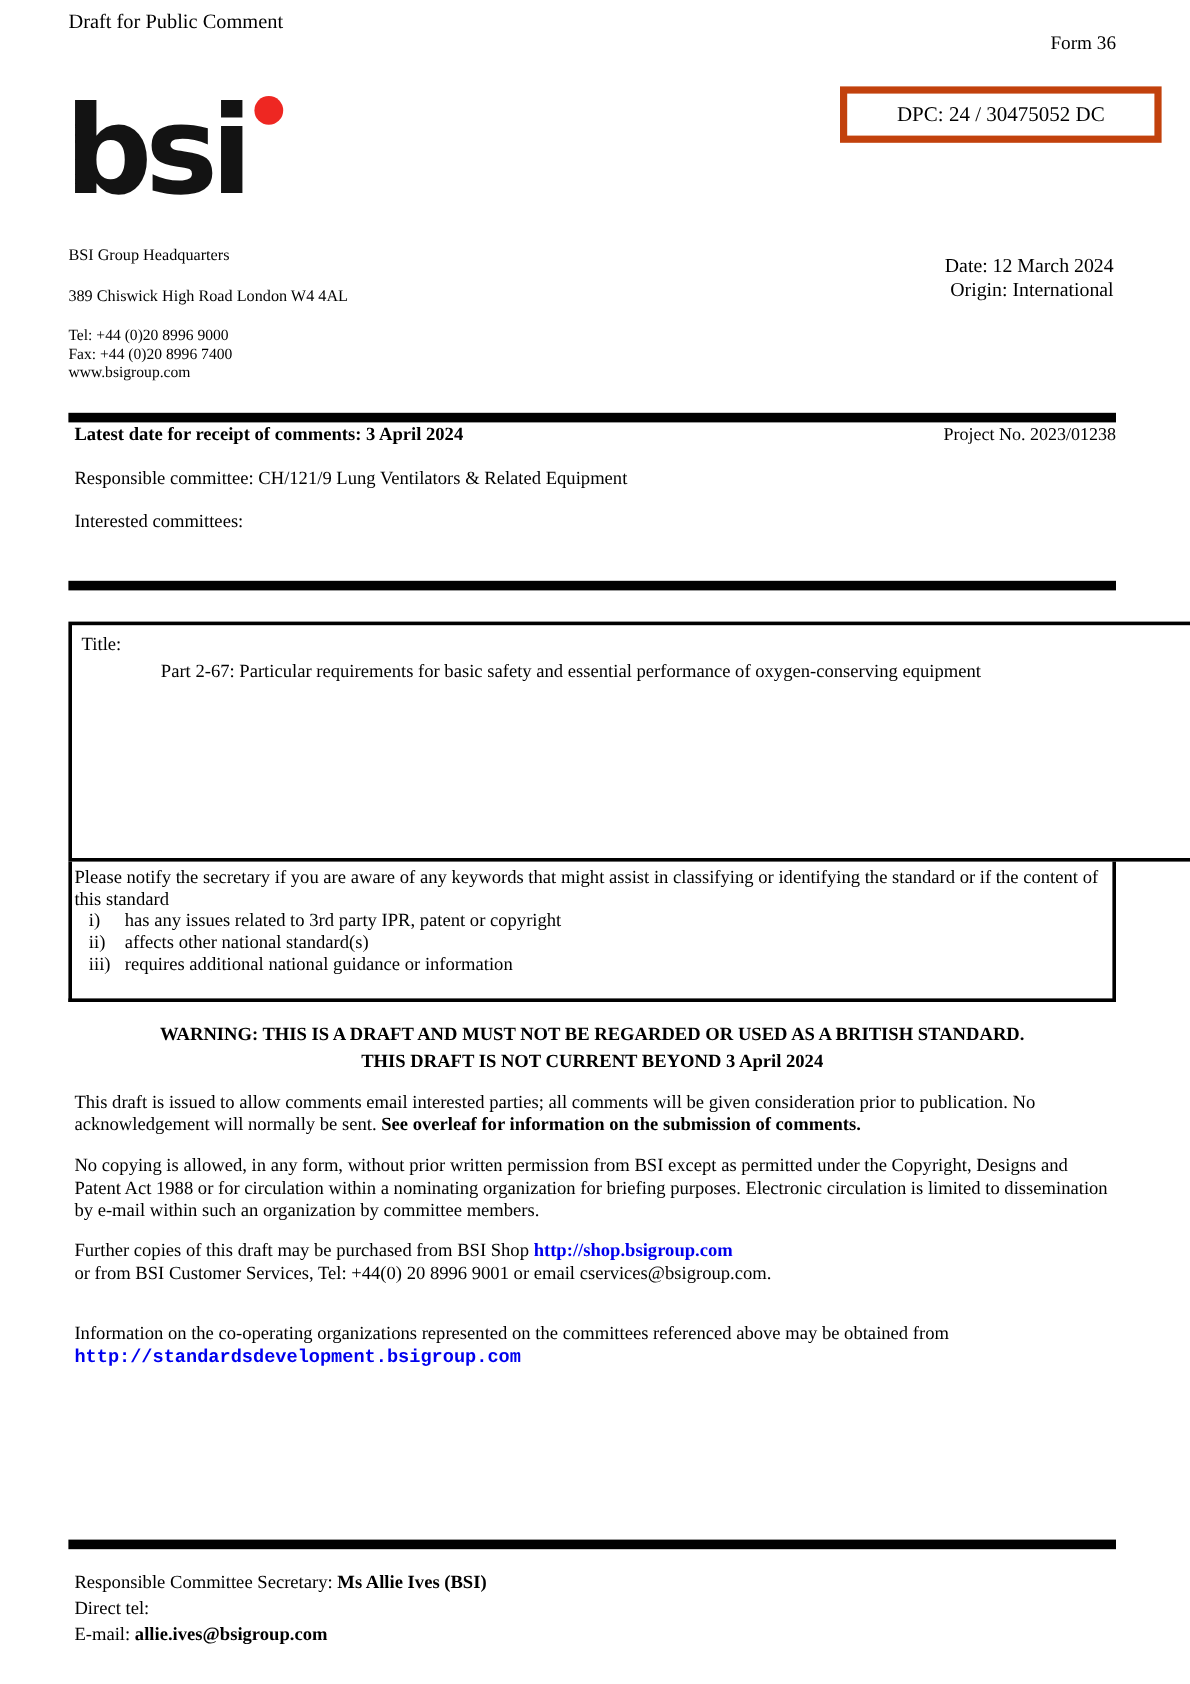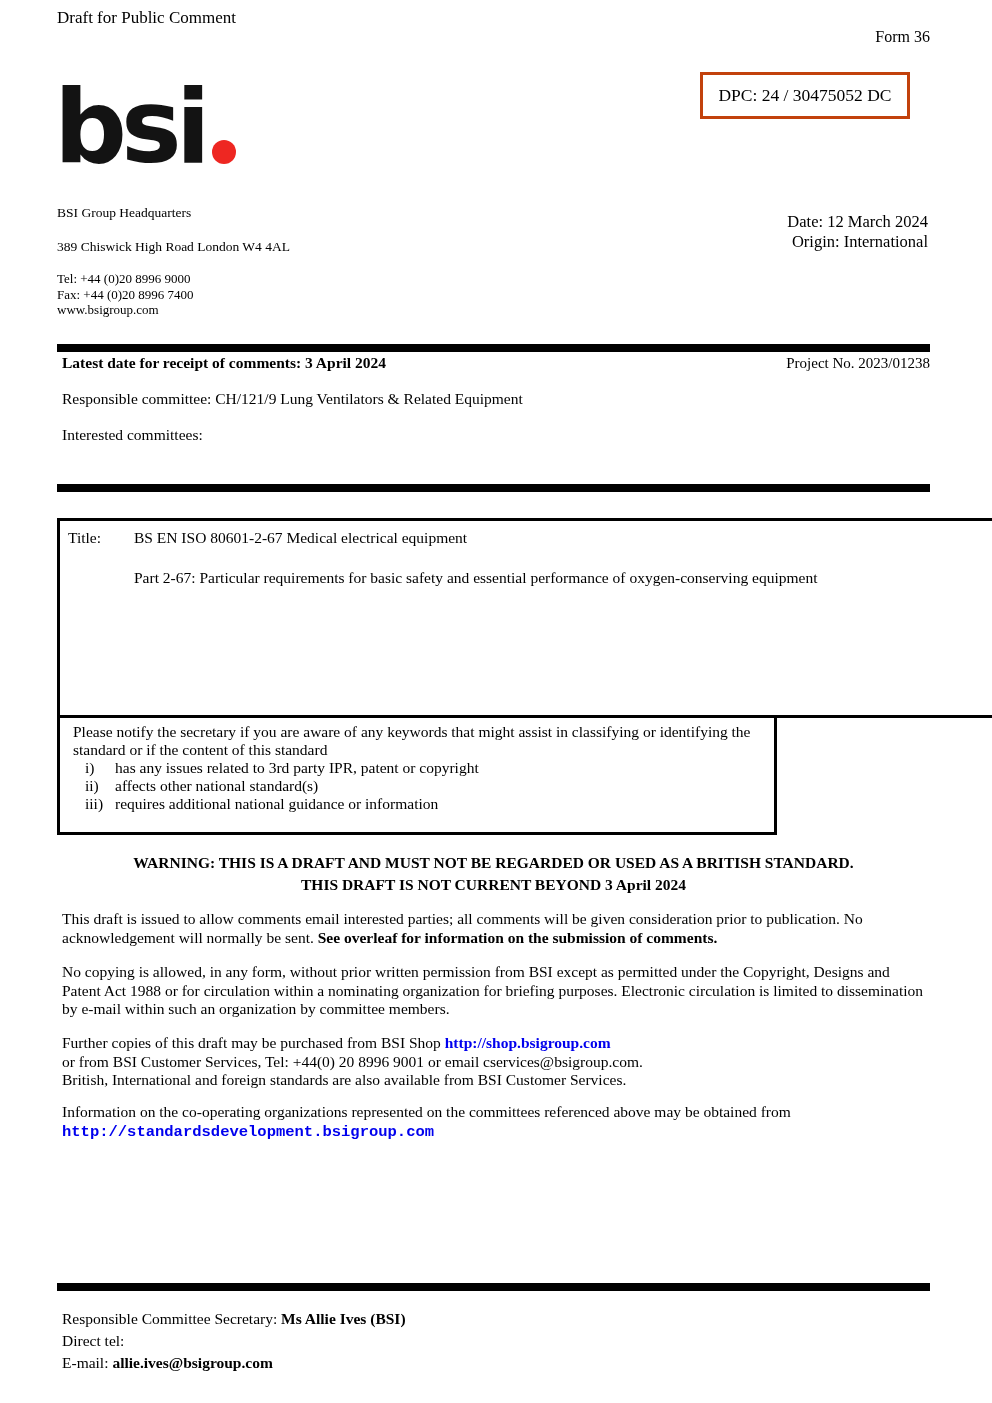--- a/index.html
+++ b/index.html
@@ -9,28 +9,28 @@
     color: #000;
     font-size: 15.5px;
     position: relative;
   }
   .abs { position: absolute; }
 
   
   .draft-label { left: 57px; top: 8px; font-size: 17px; font-weight: normal; }
   .form-number { right: 62px; top: 28px; font-size: 16px; }
   .dpc-box {
-    left: 700px; top: 72px; width: 210px; height: 47px;
-    border: 3px solid #c2410c;
+    left: 700px; top: 72px; width: 268px; height: 47px;
+    border: 6px solid #c2410c;
     display: flex; align-items: center; justify-content: center;
     font-size: 17.5px;
   }
 
   
-  .logo { left: 54px; top: 80px; display: flex; align-items: flex-end; }
+  .logo { left: 54px; top: 80px; display: flex; align-items: flex-start; }
   .logo-text {
     font-family: "DejaVu Sans", sans-serif;
     font-weight: bold;
     font-size: 102px;
     line-height: 0.92;
     letter-spacing: -6px;
     color: #131313;
   }
   .logo-dot {
     display: inline-block;
@@ -65,24 +65,24 @@
   
   .title-box {
     left: 57px; top: 518px; width: 957px; height: 200px;
     border: 3px solid #000;
     padding: 8px 8px;
     display: flex;
   }
   .title-label { width: 66px; flex-shrink: 0; }
   .title-line2 { margin-top: 22px; }
   .notify-box {
-    left: 57px; top: 718px; width: 720px; height: 117px;
+    left: 57px; top: 718px; width: 873px; height: 117px;
     border: 3px solid #000;
     border-top: none;
-    padding: 5px 13px;
+    padding: 5px 2px;
     line-height: 18px;
   }
   .notify-item { display: flex; padding-left: 12px; }
   .notify-marker { min-width: 30px; }
 
   
   .warning { left: 57px; top: 852px; width: 873px; text-align: center; font-weight: bold; line-height: 22px; }
 
   
   .para { left: 62px; top: 0; width: 870px; line-height: 18.5px; }
@@ -131,21 +131,20 @@
   <span class="project-no">Project No. 2023/01238</span>
 </div>
 <div class="abs resp-committee">Responsible committee: CH/121/9 Lung Ventilators &amp; Related Equipment</div>
 <div class="abs interested">Interested committees:</div>
 
 <div class="abs bar bar2"></div>
 
 <div class="abs title-box">
   <div class="title-label">Title:</div>
   <div>
-    <div>BS EN ISO 80601-2-67 Medical electrical equipment</div>
     <div class="title-line2">Part 2-67: Particular requirements for basic safety and essential performance of oxygen-conserving equipment</div>
   </div>
 </div>
 
 <div class="abs notify-box">
   <div>Please notify the secretary if you are aware of any keywords that might assist in classifying or identifying the standard or if the content of this standard</div>
   <div class="notify-item">
     <span class="notify-marker">i)</span>
     <span>has any issues related to 3rd party IPR, patent or copyright</span>
   </div>
@@ -168,21 +167,20 @@
   <span>This draft is issued to allow comments email interested parties; all comments will be given consideration prior to publication.  No acknowledgement will normally be sent. </span><span class="bold">See overleaf for information on the submission of comments.</span>
 </div>
 
 <div class="abs para para-copying">No copying is allowed, in any form, without prior written permission from BSI except as permitted under the Copyright, Designs and Patent Act 1988 or for circulation within a nominating organization for briefing purposes.  Electronic circulation is limited to dissemination by e-mail within such an organization by committee members.</div>
 
 <div class="abs para para-copies">
   <div>
     <span>Further copies of this draft may be purchased from BSI Shop </span><a class="link bsi-link" style="color: rgb(0, 0, 238);">http://shop.bsigroup.com</a>
   </div>
   <div>or from BSI Customer Services, Tel: +44(0) 20 8996 9001 or email cservices@bsigroup.com.</div>
-  <div>British, International and foreign standards are also available from BSI Customer Services.</div>
 </div>
 
 <div class="abs para para-info">
   <div>Information on the co-operating organizations represented on the committees referenced above may be obtained from</div>
   <a class="link bsi-link" style="color: rgb(0, 0, 238); font-family: Liberation Mono, monospace;">http://standardsdevelopment.bsigroup.com</a>
 </div>
 
 <div class="abs bar bar3"></div>
 
 <div class="abs secretary">

